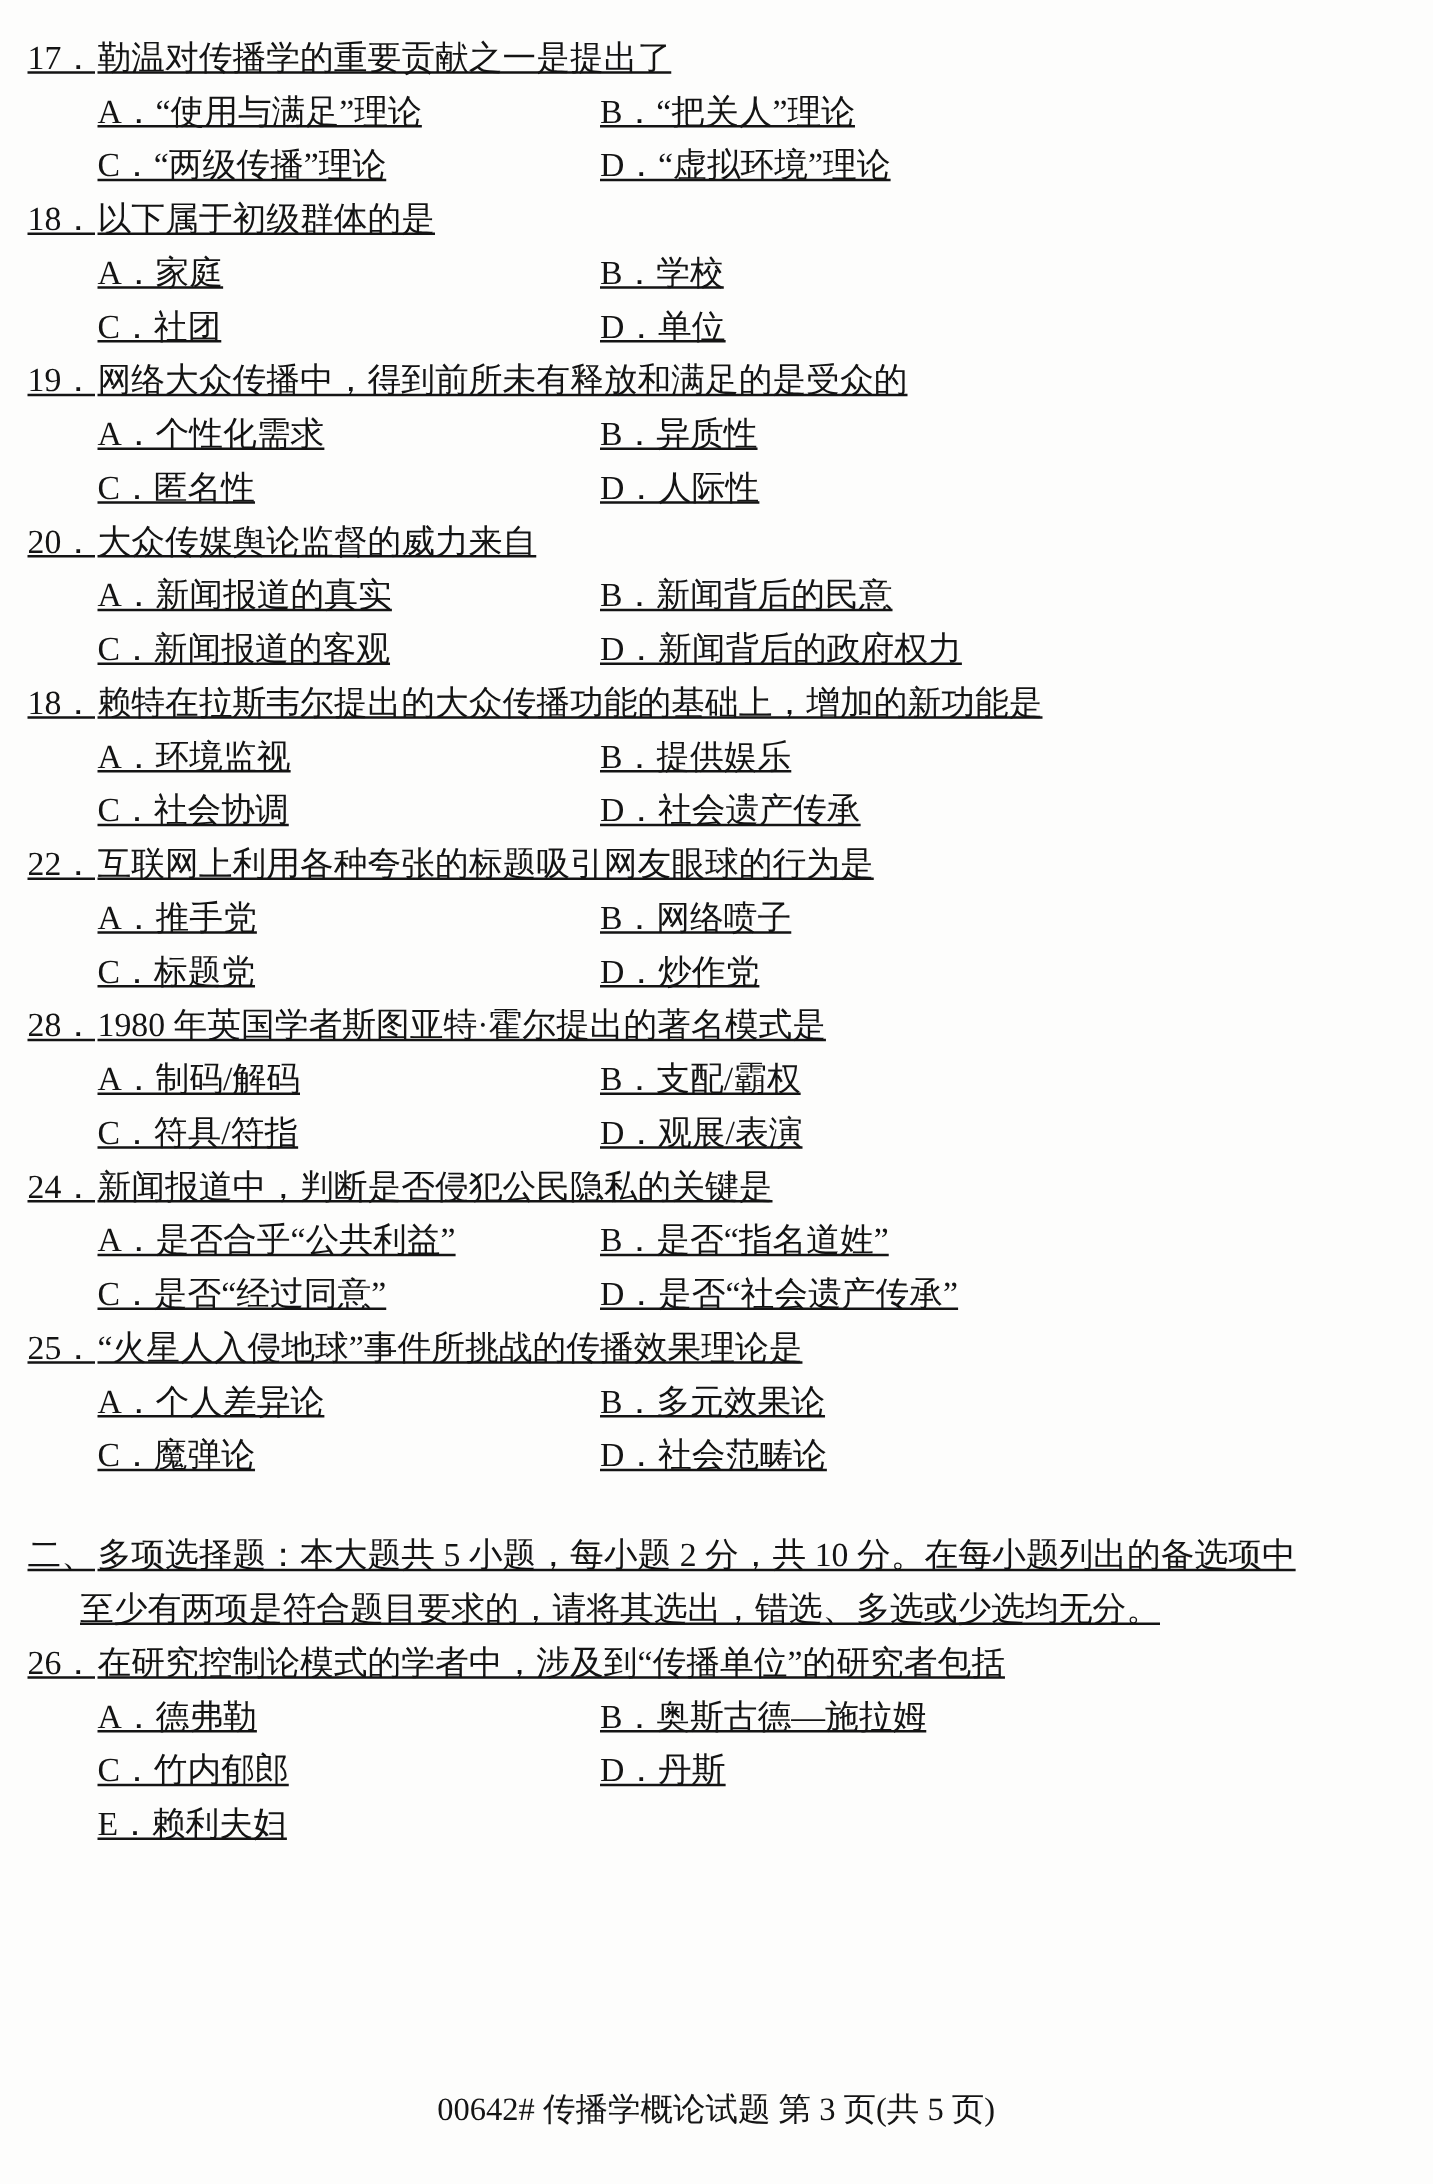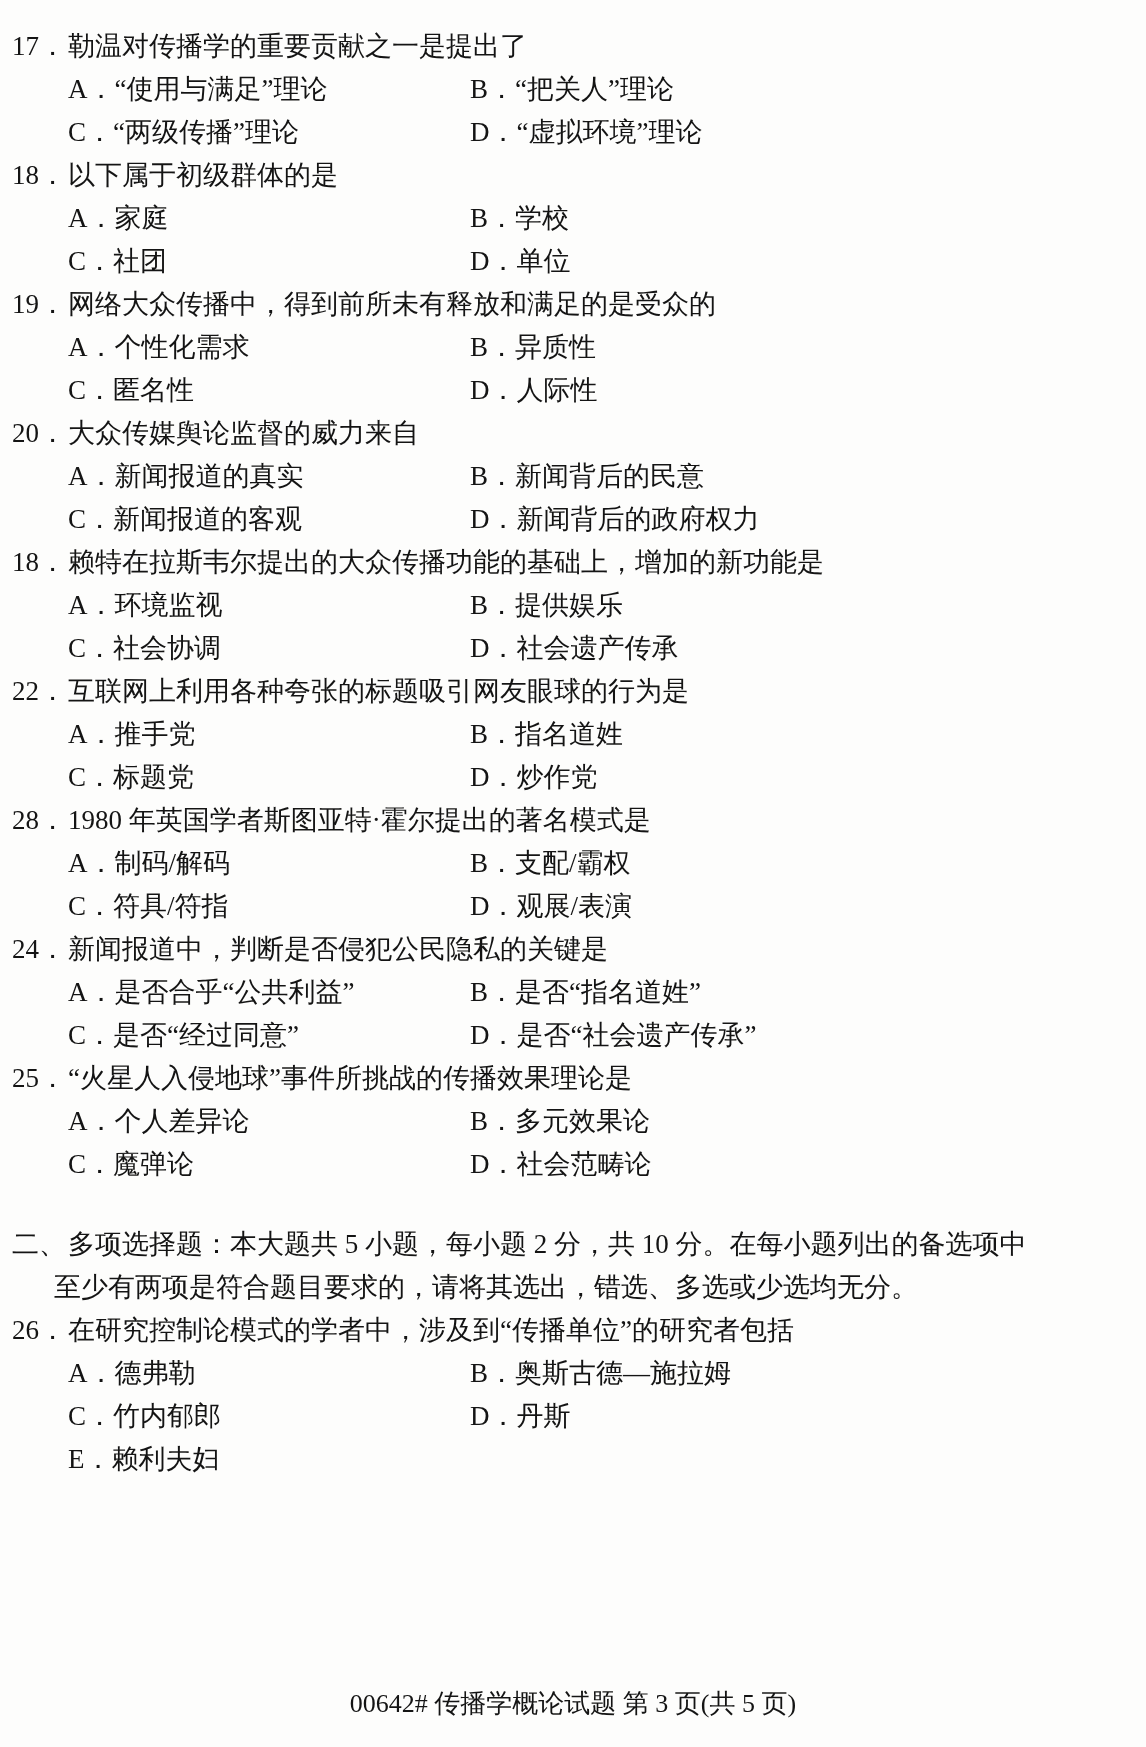--- a/index.html
+++ b/index.html
@@ -12,22 +12,23 @@
     height: 1747px;
     position: relative;
     font-family: "Liberation Serif", "DejaVu Serif", serif;
     color: #141414;
     background: #fdfdfc;
     overflow: hidden;
   }
   .page {
     position: absolute;
     top: 24px;
-    left: 12px;
+    left: 22px;
     right: 20px;
+    text-decoration: underline;
   }
   .row {
     height: 43px;
     display: flex;
     align-items: center;
     font-size: 27px;
     white-space: nowrap;
   }
   .stem-row .qnum {
     display: inline-block;
@@ -50,21 +51,20 @@
   .section-header .cont {
     margin-left: 42px;
   }
   .footer {
     position: absolute;
     top: 1670px;
     left: 0;
     width: 100%;
     text-align: center;
     font-size: 26px;
-    margin-top: 16px;
   }
 </style>
 </head>
 <body>
 
 <div class="page">
   <div>
       <div class="question">
         <div class="row stem-row">
           <span class="qnum">17．</span>
@@ -125,21 +125,21 @@
           <div class="row opt">D．社会遗产传承</div>
         </div>
       </div>
       <div class="question">
         <div class="row stem-row">
           <span class="qnum">22．</span>
           <span>互联网上利用各种夸张的标题吸引网友眼球的行为是</span>
         </div>
         <div class="opt-grid">
           <div class="row opt">A．推手党</div>
-          <div class="row opt">B．指名道姓</div>
+          <div class="row opt">B．网络喷子</div>
           <div class="row opt">C．标题党</div>
           <div class="row opt">D．炒作党</div>
         </div>
       </div>
       <div class="question">
         <div class="row stem-row">
           <span class="qnum">28．</span>
           <span>1980 年英国学者斯图亚特·霍尔提出的著名模式是</span>
         </div>
         <div class="opt-grid">

